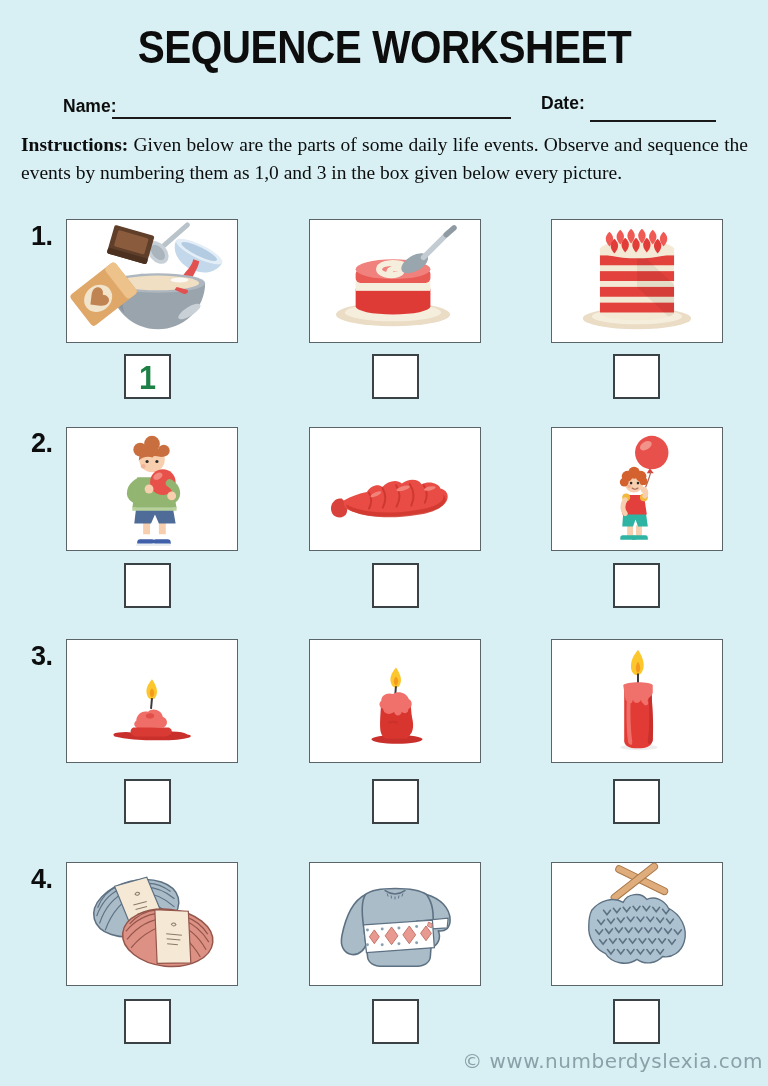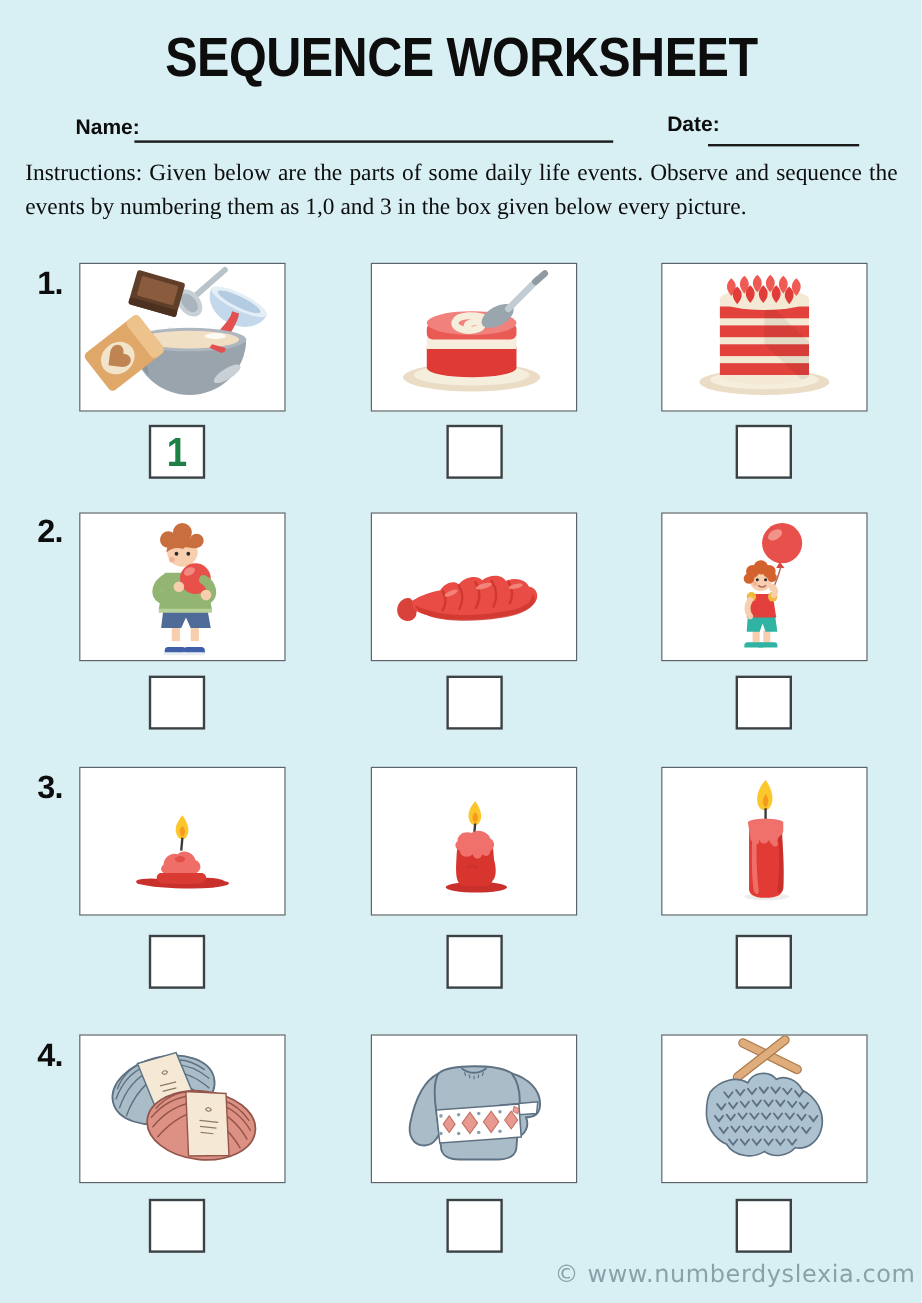--- a/index.html
+++ b/index.html
@@ -9,30 +9,30 @@
     font-family:"Liberation Sans", sans-serif; color:#111;
   }
   .title{
     position:absolute; top:24px; left:0; width:768px; text-align:center;
     font-size:46px; font-weight:700; line-height:1; color:#0d0d0d;
     letter-spacing:-0.5px;
   }
   .title span{display:inline-block; transform:scaleX(0.88); transform-origin:center;}
   .field-label{position:absolute; font-size:17.5px; font-weight:700; color:#0d0d0d;}
   .name-label{left:63px; top:96px;}
-  .date-label{left:556px; top:93px;}
+  .date-label{left:541px; top:93px;}
   .field-line{position:absolute; border-bottom:2px solid #1a1a1a; height:0;}
   .name-line{left:112px; top:117px; width:399px;}
   .date-line{left:590px; top:120px; width:126px;}
   .instructions{
     position:absolute; left:21px; top:131px; width:727px;
     font-family:"Liberation Serif", serif; font-size:19.5px; line-height:1.45;
     text-align:justify; color:#0d0d0d;
   }
-  .instructions b{font-weight:400;}
+  .instructions b{font-weight:700;}
   .row-num{
     position:absolute; left:31px; font-size:27px; font-weight:700; color:#0d0d0d;
     letter-spacing:-0.5px;
   }
   .num0{top:221px}.num1{top:428px}.num2{top:641px}.num3{top:864px}
   .pic{
     position:absolute; width:172px; height:124px; box-sizing:border-box;
     background:#ffffff; border:1.5px solid #5b6569;
   }
   .pic svg{display:block; width:100%; height:100%;}

